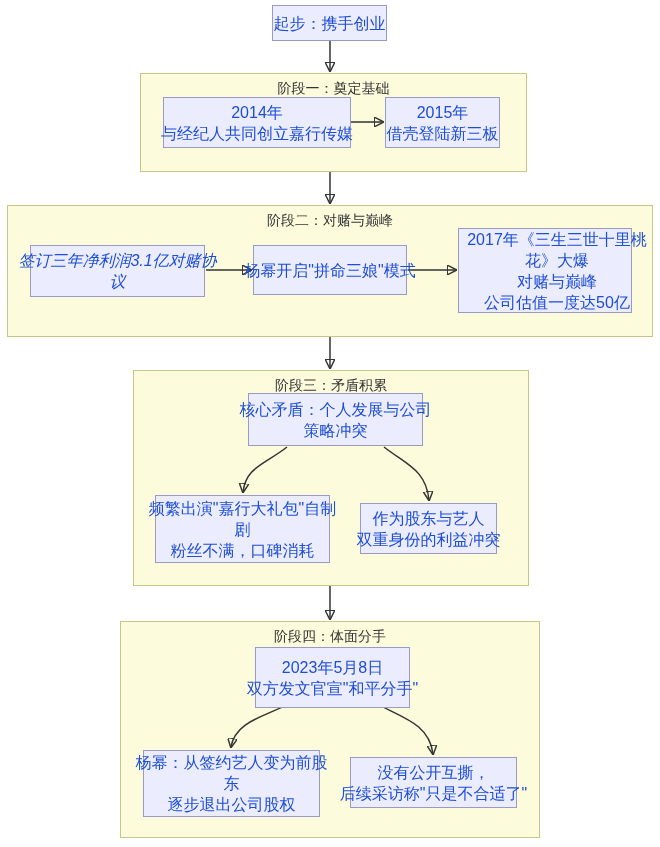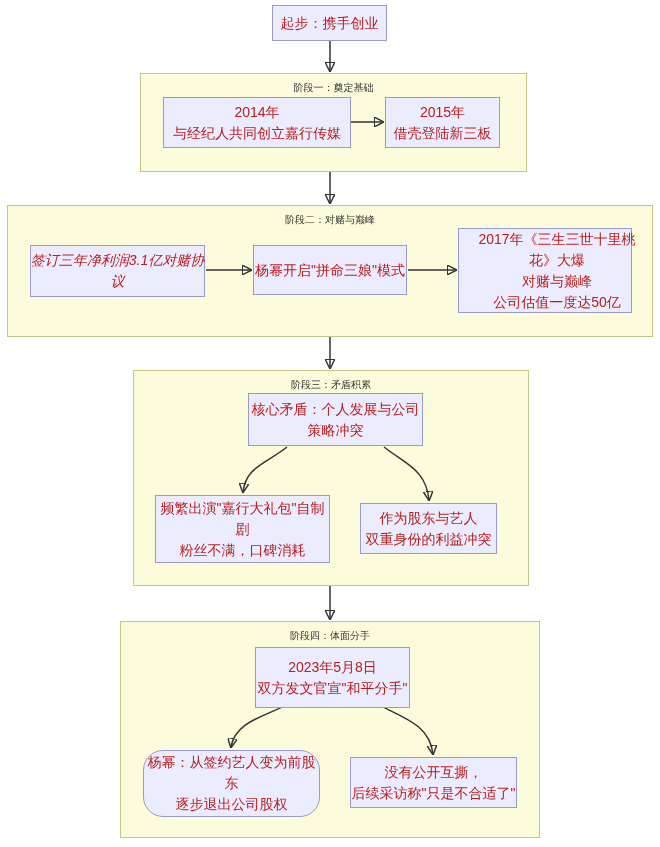--- a/index.html
+++ b/index.html
@@ -7,27 +7,27 @@
     position:relative;width:660px;height:847px;background:#ffffff;
     font-family:"Liberation Sans","DejaVu Sans",sans-serif;color:#333333;
     overflow:hidden;
   }
   .cluster{
     position:absolute;background:#fcfcdc;border:1px solid #c6c687;
     box-sizing:border-box;z-index:1;
   }
   .cluster-label{
     position:absolute;left:0;top:5px;width:100%;text-align:center;
-    font-size:10px;line-height:20px;color:#333;z-index:3;
+    font-size:14px;line-height:20px;color:#333;z-index:3;
   }
   .node{
     position:absolute;background:#ececff;border:1px solid #9a9ac8;
     box-sizing:border-box;display:flex;flex-direction:column;
     align-items:center;justify-content:center;
-    font-size:14px;line-height:21px;text-align:right;color:#b91c1c;
+    font-size:16px;line-height:21px;text-align:right;color:#1d4ed8;
     z-index:3;
   }
   .node div{white-space:nowrap;}
   #edges{position:absolute;left:0;top:0;z-index:2;}
   #edges path{stroke:#333333;stroke-width:1.5;fill:none;}
 </style>
 </head>
 <body>
 
 <div id="canvas">
@@ -99,21 +99,21 @@
     </div>
   <div class="node" style="left:360px;top:503px;width:137px;height:51px;">
       <div>作为股东与艺人</div>
       <div>双重身份的利益冲突</div>
     </div>
 
   <div class="node" style="left:255px;top:647px;width:155px;height:61px;">
       <div>2023年5月8日</div>
       <div>双方发文官宣"和平分手"</div>
     </div>
-  <div class="node" style="left:143px;top:750px;width:177px;height:67px;border-radius:20px;">
+  <div class="node" style="left:143px;top:750px;width:177px;height:67px;">
       <div>杨幂：从签约艺人变为前股</div>
       <div>东</div>
       <div>逐步退出公司股权</div>
     </div>
   <div class="node" style="left:350px;top:757px;width:167px;height:51px;">
       <div>没有公开互撕，</div>
       <div>后续采访称"只是不合适了"</div>
     </div>
 
 </div>

